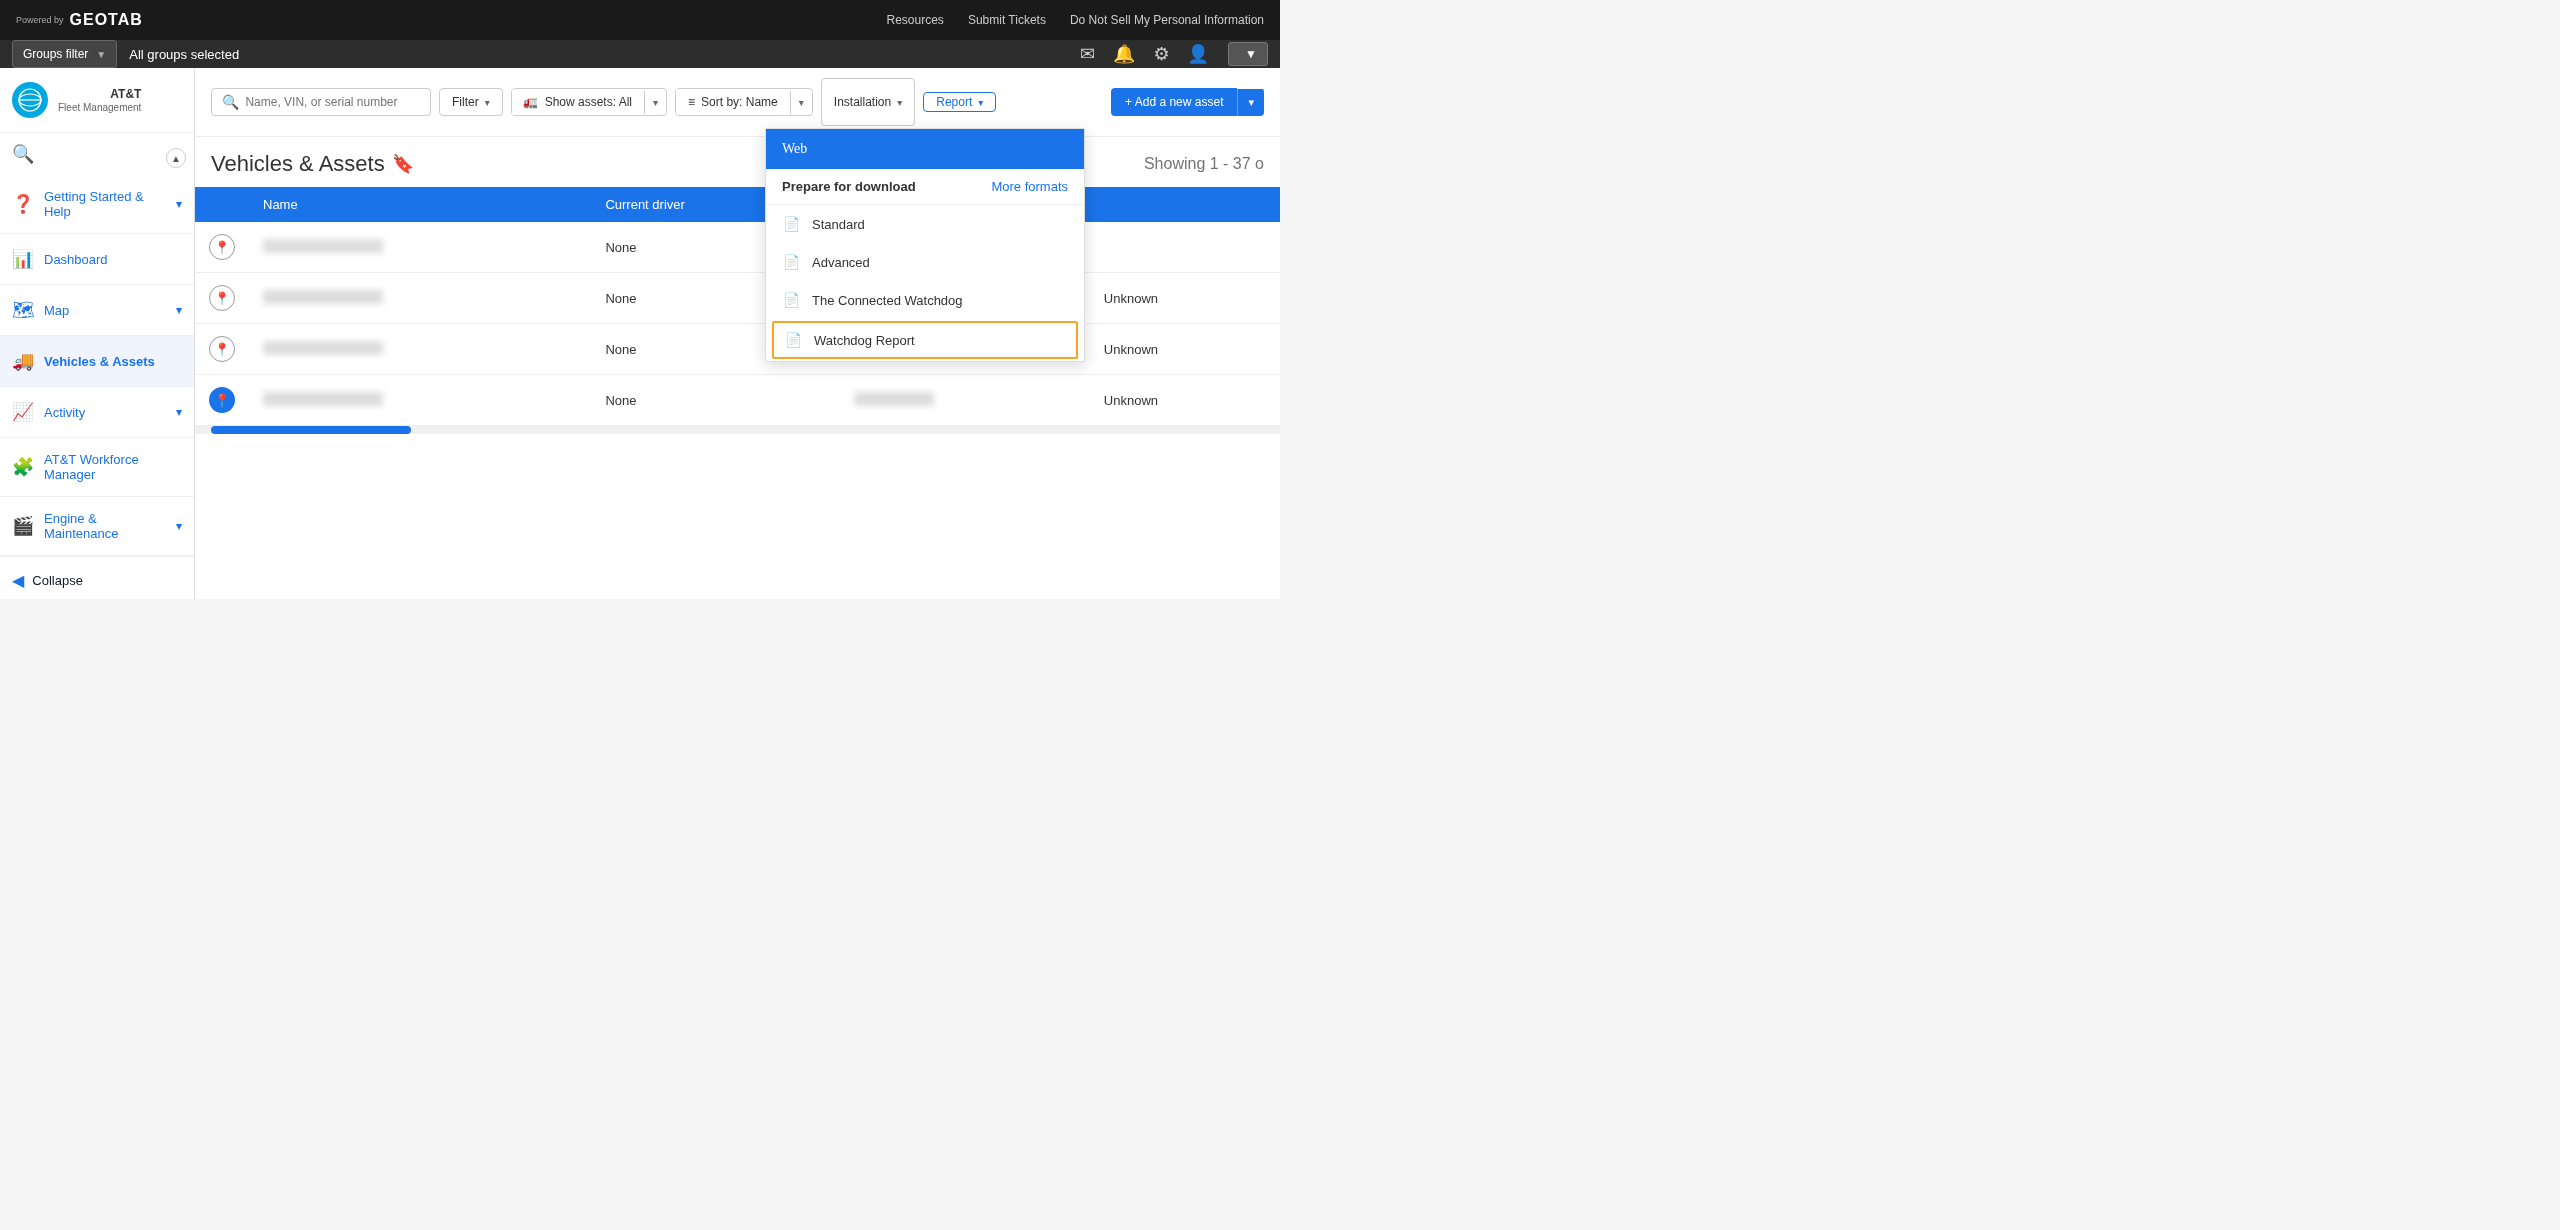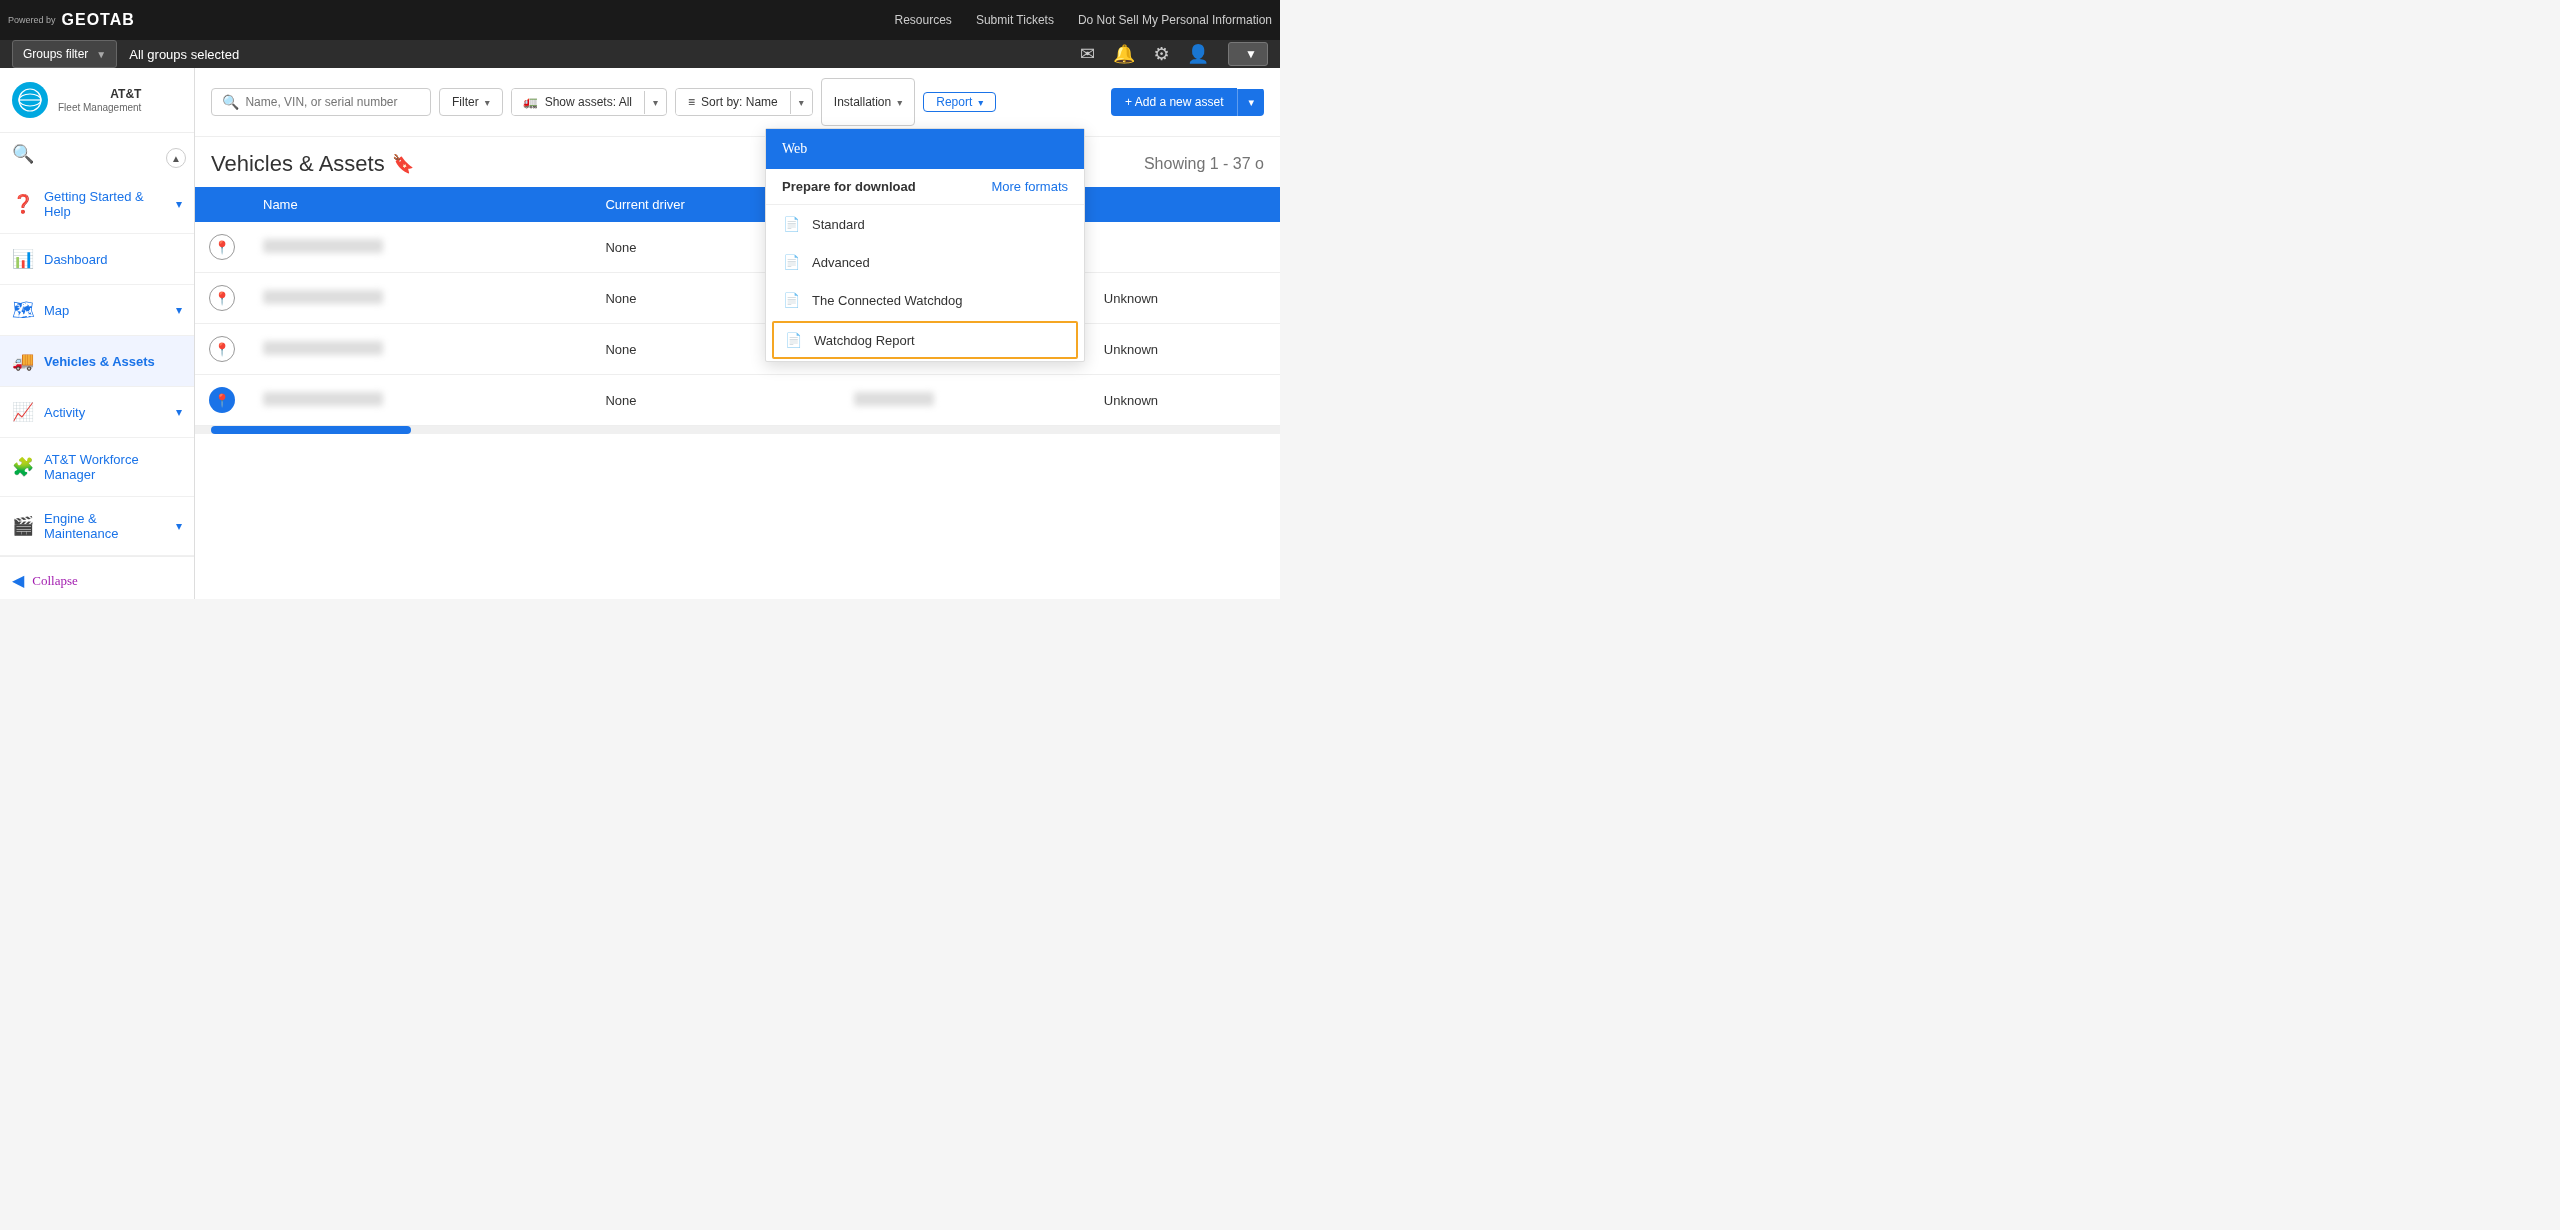--- a/index.html
+++ b/index.html
@@ -5,21 +5,21 @@
     * { margin: 0; padding: 0; box-sizing: border-box; }
     body { font-family: Arial, sans-serif; font-size: 14px; background: #f5f5f5; width: 1280px; height: 615px; overflow: hidden; }
 
     
     .top-bar {
       background: #1a1a1a;
       height: 40px;
       display: flex;
       align-items: center;
       justify-content: space-between;
-      padding: 0 8px;
+      padding: 0 16px;
     }
     .top-bar-logo {
       display: flex;
       align-items: center;
       gap: 6px;
     }
     .powered-by-text {
       color: #aaa;
       font-size: 9px;
       line-height: 1.2;
@@ -184,23 +184,22 @@
       align-items: center;
       gap: 8px;
       cursor: pointer;
       border-top: 1px solid #eee;
     }
     .sidebar-collapse .collapse-icon {
       color: #1a73e8;
       font-size: 16px;
     }
     .sidebar-collapse .collapse-label {
-      color: #a21caf;
-      font-size: 13px;
-      font-family: Liberation Serif, serif;
+      color: #0f172a;
+      font-size: 13px;
     }
     .sidebar-scroll-btn {
       position: absolute;
       right: 8px;
       top: 80px;
       background: white;
       border: 1px solid #ccc;
       border-radius: 50%;
       width: 20px;
       height: 20px;

